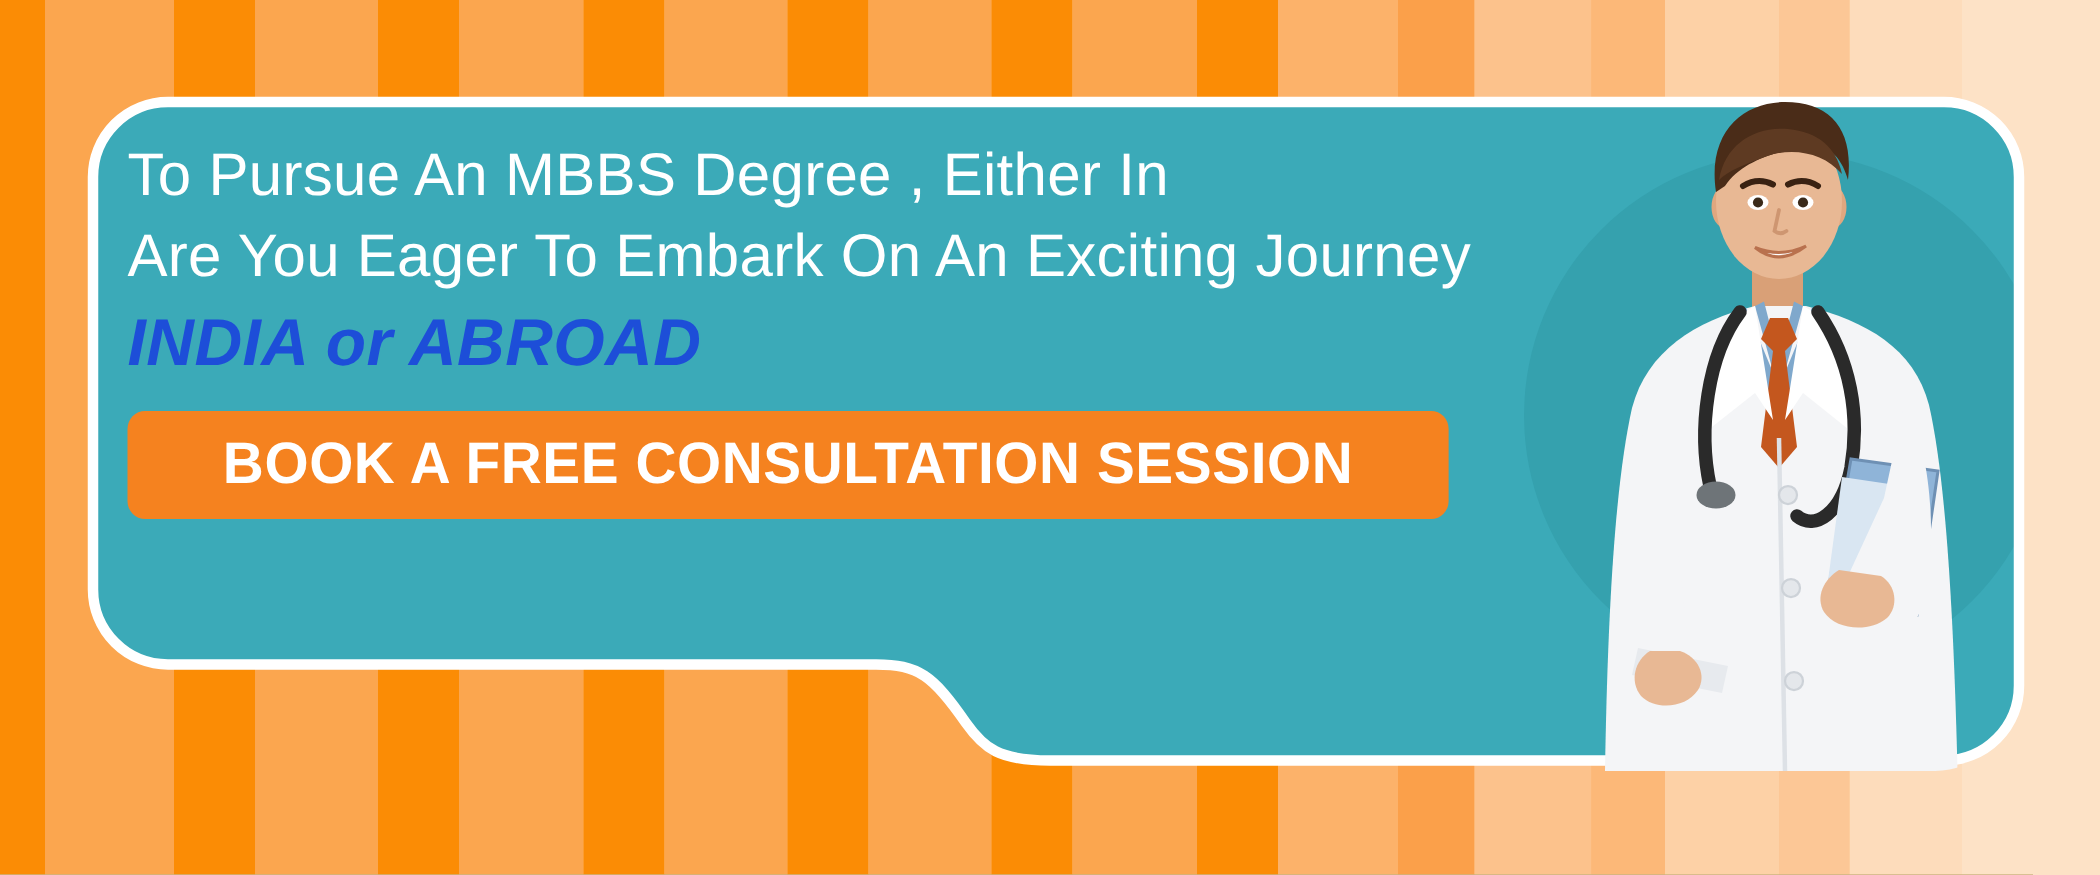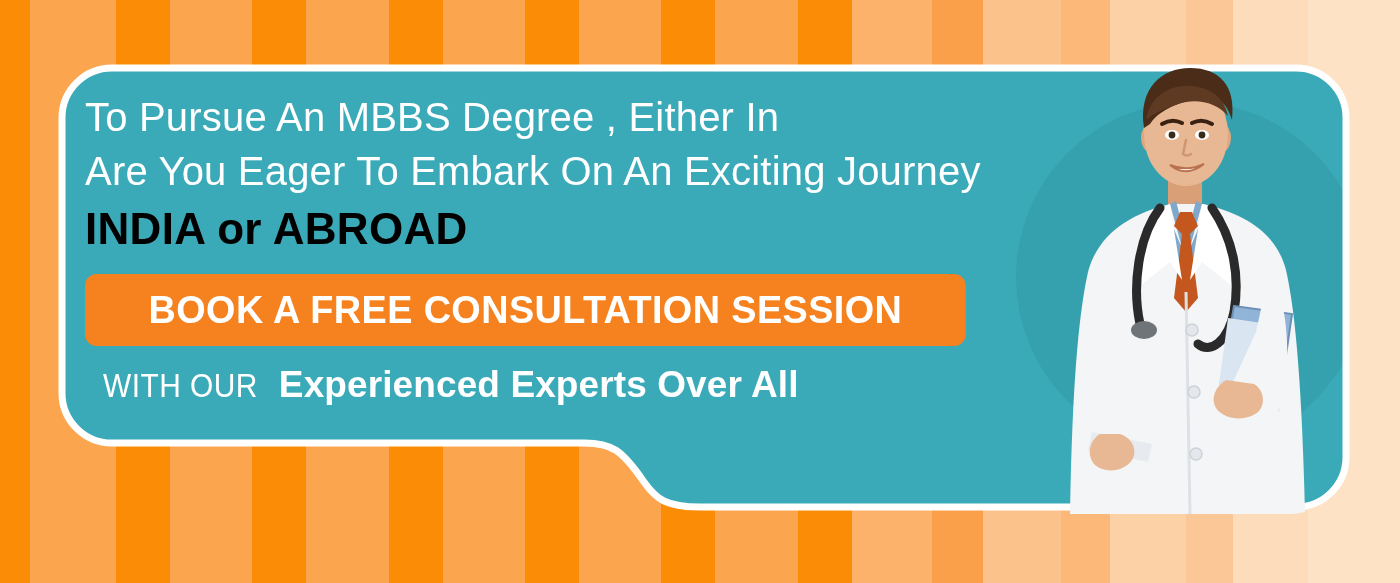--- a/index.html
+++ b/index.html
@@ -40,27 +40,28 @@
 
   .headline {
     color:#FFFFFF;
     font-size:40px;
     line-height:54px;
     font-weight:400;
     letter-spacing:0.2px;
     white-space:nowrap;
   }
   .headline-strong {
-    color:#000000;
+    color:#1d4ed8;
     font-size:44px;
     line-height:58px;
     font-weight:700;
     letter-spacing:0.3px;
     white-space:nowrap;
     margin-top:2px;
+    font-style:italic;
   }
 
   #cta-button {
     display:block;
     margin-top:16px;
     width:908px; height:72px;
     background:#F5821F;
     border:none;
     border-radius:12px;
     color:#FFFFFF;
@@ -172,23 +173,20 @@
     </svg>
   </div>
 
   <div id="card-content">
     <div class="headline">To Pursue An MBBS Degree , Either In</div>
     <div class="headline">Are You Eager To Embark On An Exciting Journey</div>
     <div class="headline-strong">INDIA or ABROAD</div>
 
     <button id="cta-button">BOOK A FREE CONSULTATION SESSION</button>
 
-    <div id="tagline">
-      <span class="light">WITH OUR </span><span class="bold">Experienced Experts Over All</span>
-    </div>
   </div>
 
   <div id="doctor">
     <svg viewBox="0 0 340 459" preserveAspectRatio="xMidYMax meet">
       <defs>
         <clipPath id="docClip">
           <path d="M 0,0 L 270,0 A 50 50 0 0 1 320,50 L 320,402
                    A 50 50 0 0 1 270,452 L 0,452 Z"></path>
         </clipPath>
       </defs>

